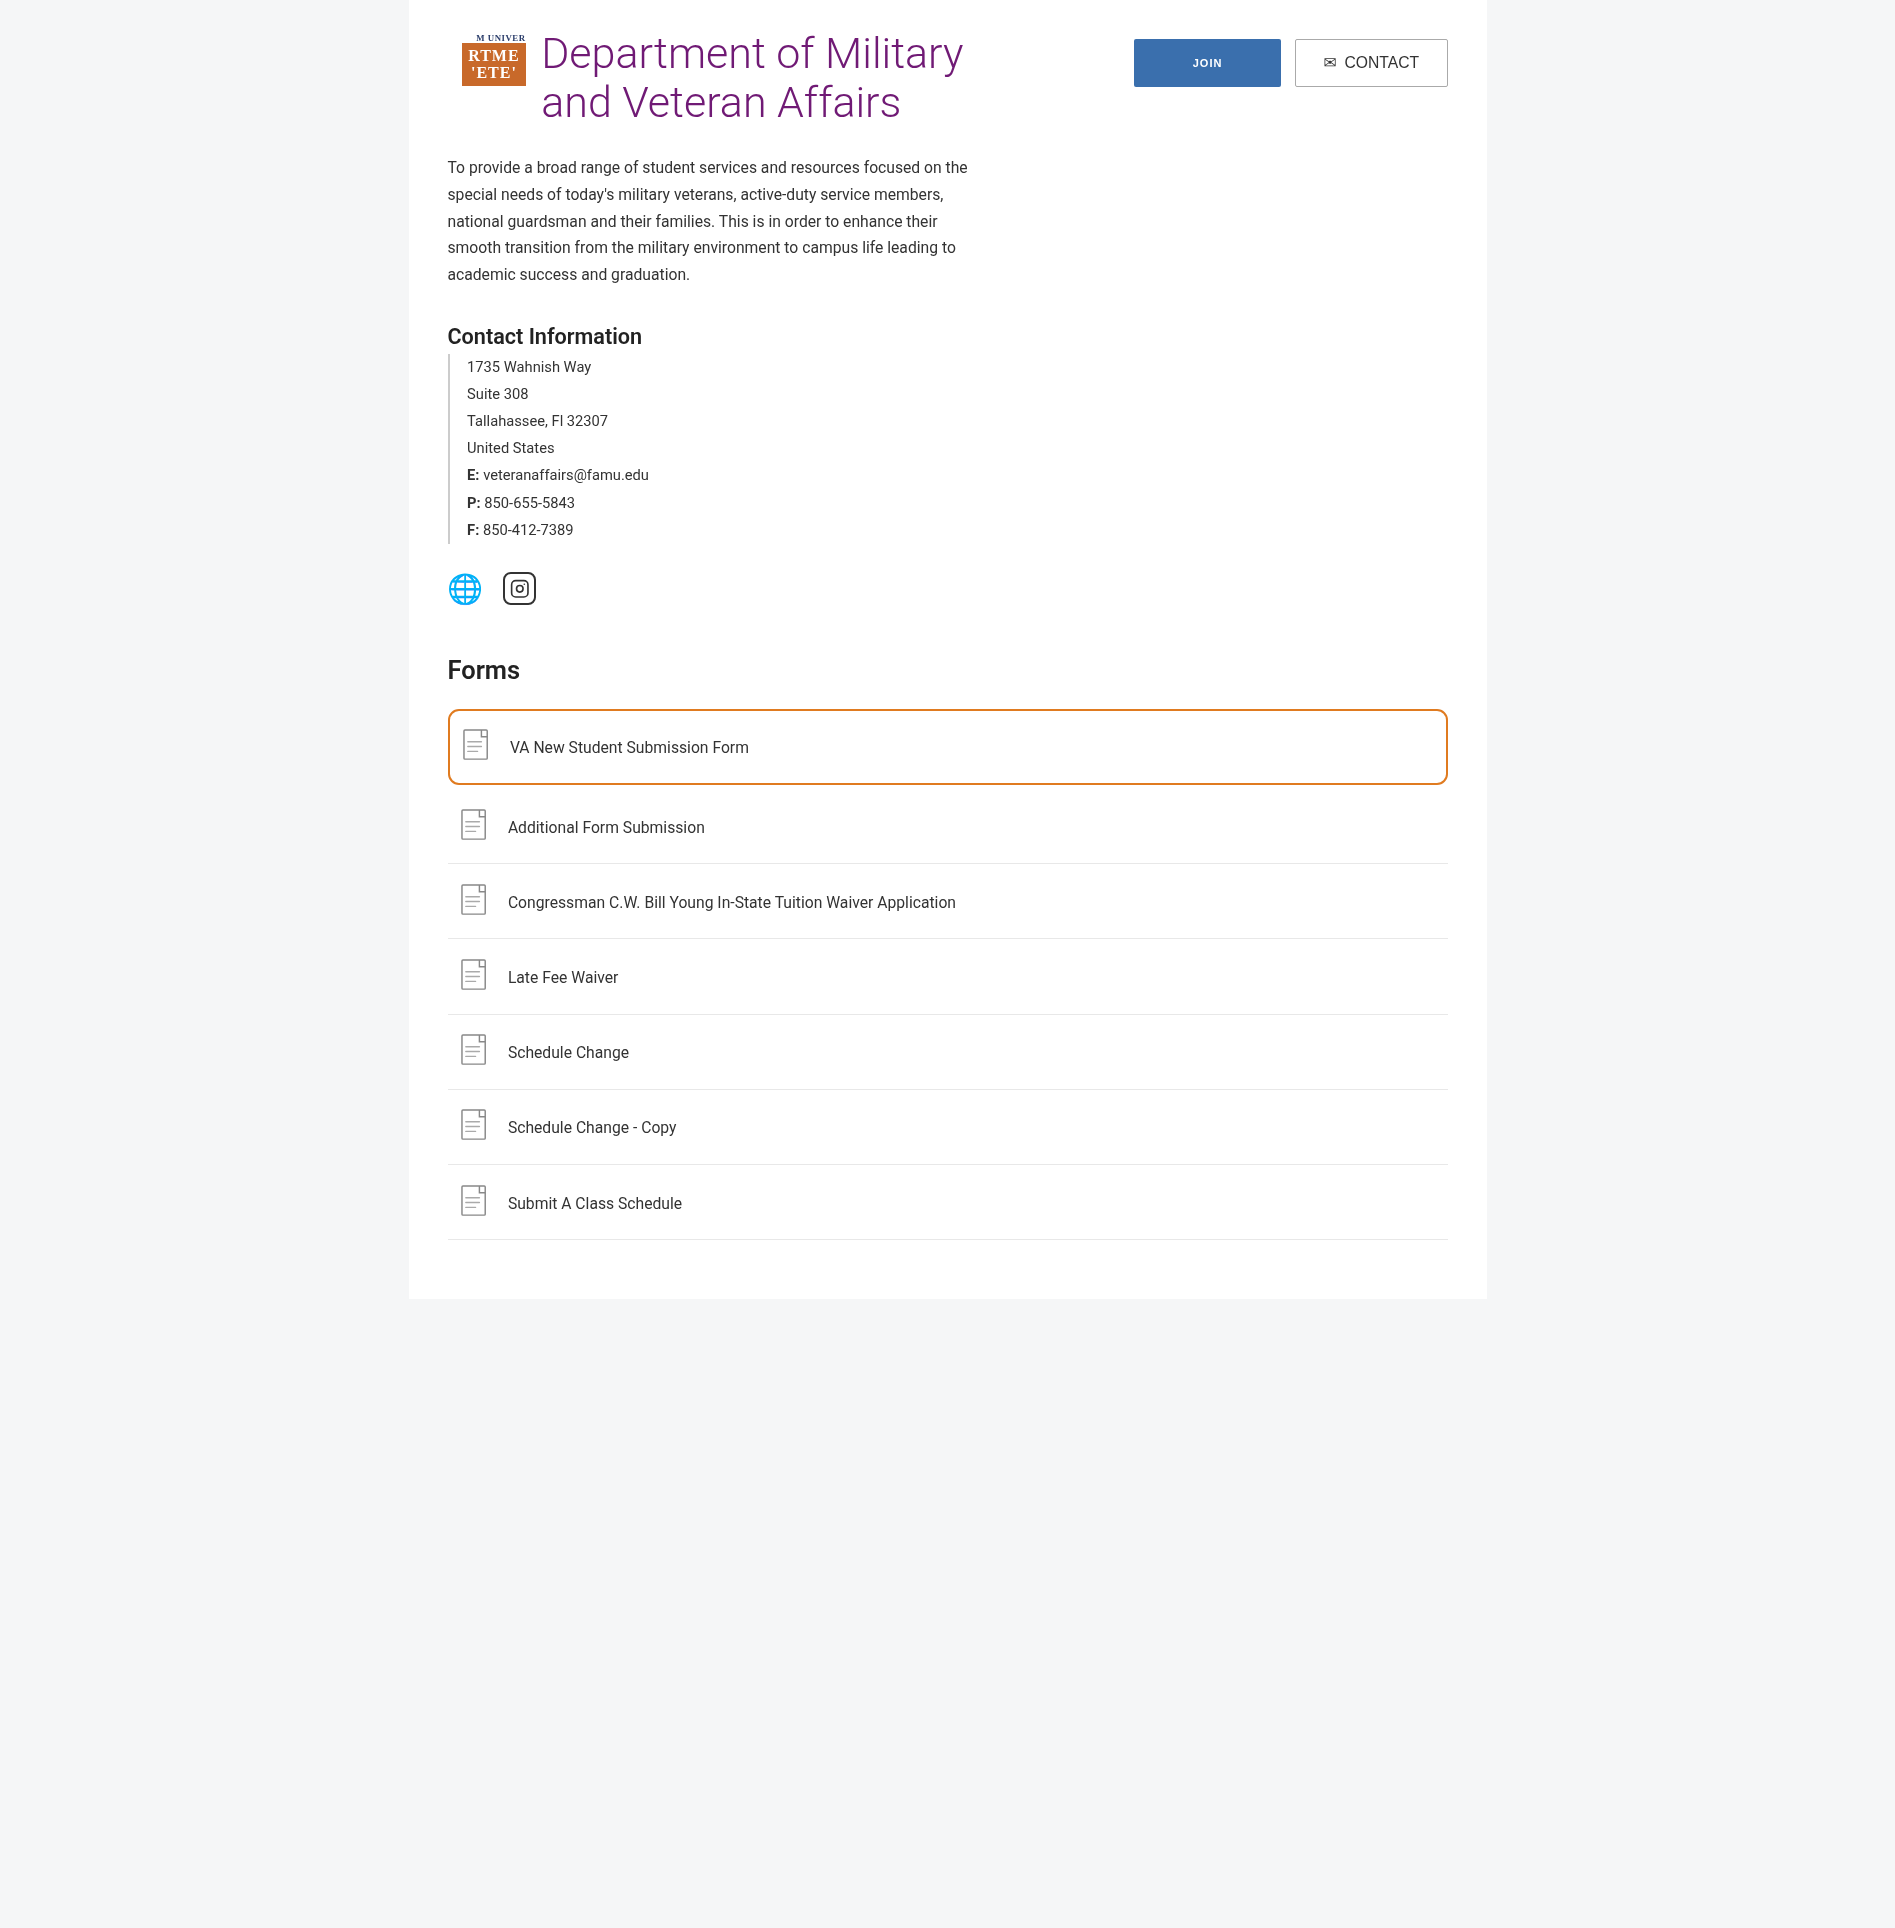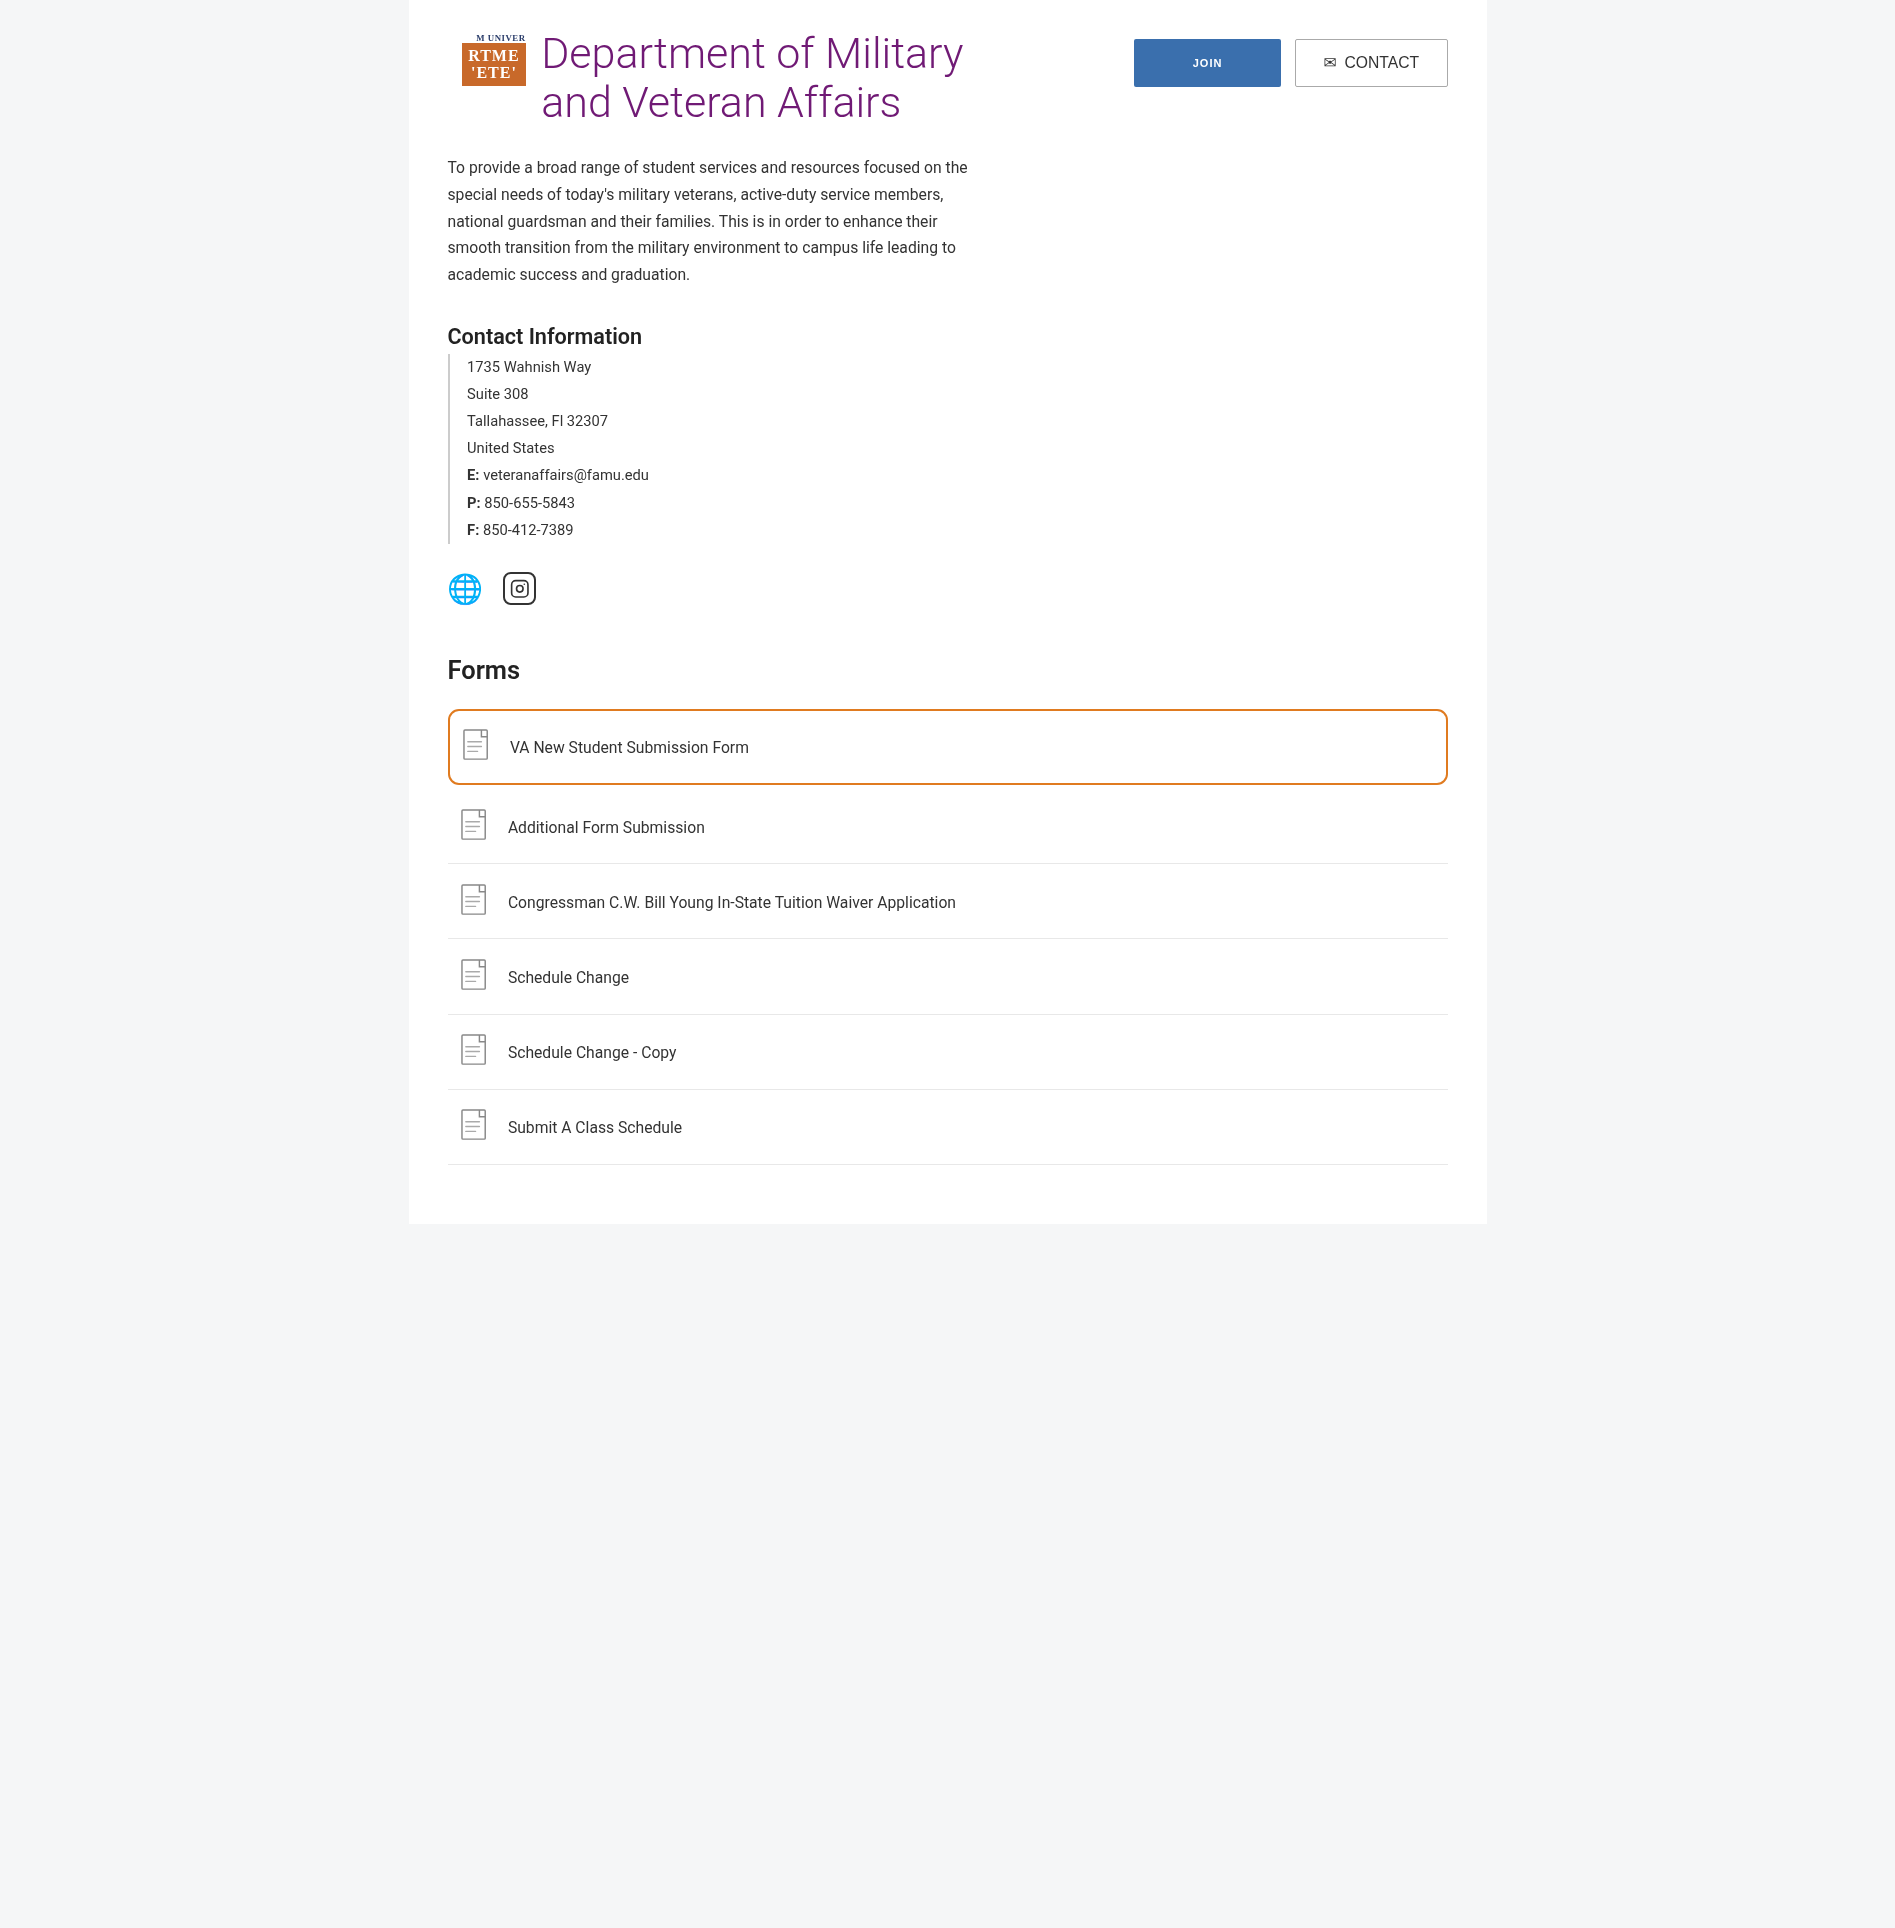--- a/index.html
+++ b/index.html
@@ -309,20 +309,30 @@
       <span class="form-label">Congressman C.W. Bill Young In-State Tuition Waiver Application</span>
     </div>
         <div class="form-item">
       <div class="doc-icon">
         <svg viewBox="0 0 32 38" fill="none" xmlns="http://www.w3.org/2000/svg">
           <rect x="1" y="1" width="24" height="30" rx="1" fill="white" stroke="#888" stroke-width="1.5"></rect>
           <path d="M5 13h14M5 18h14M5 23h10" stroke="#aaa" stroke-width="1.5" stroke-linecap="round"></path>
           <path d="M19 1v7h6" fill="none" stroke="#888" stroke-width="1.5"></path>
         </svg>
       </div>
+      <span class="form-label">Late Fee Waiver</span>
+    </div>
+        <div class="form-item">
+      <div class="doc-icon">
+        <svg viewBox="0 0 32 38" fill="none" xmlns="http://www.w3.org/2000/svg">
+          <rect x="1" y="1" width="24" height="30" rx="1" fill="white" stroke="#888" stroke-width="1.5"></rect>
+          <path d="M5 13h14M5 18h14M5 23h10" stroke="#aaa" stroke-width="1.5" stroke-linecap="round"></path>
+          <path d="M19 1v7h6" fill="none" stroke="#888" stroke-width="1.5"></path>
+        </svg>
+      </div>
       <span class="form-label">Schedule Change</span>
     </div>
         <div class="form-item">
       <div class="doc-icon">
         <svg viewBox="0 0 32 38" fill="none" xmlns="http://www.w3.org/2000/svg">
           <rect x="1" y="1" width="24" height="30" rx="1" fill="white" stroke="#888" stroke-width="1.5"></rect>
           <path d="M5 13h14M5 18h14M5 23h10" stroke="#aaa" stroke-width="1.5" stroke-linecap="round"></path>
           <path d="M19 1v7h6" fill="none" stroke="#888" stroke-width="1.5"></path>
         </svg>
       </div>

